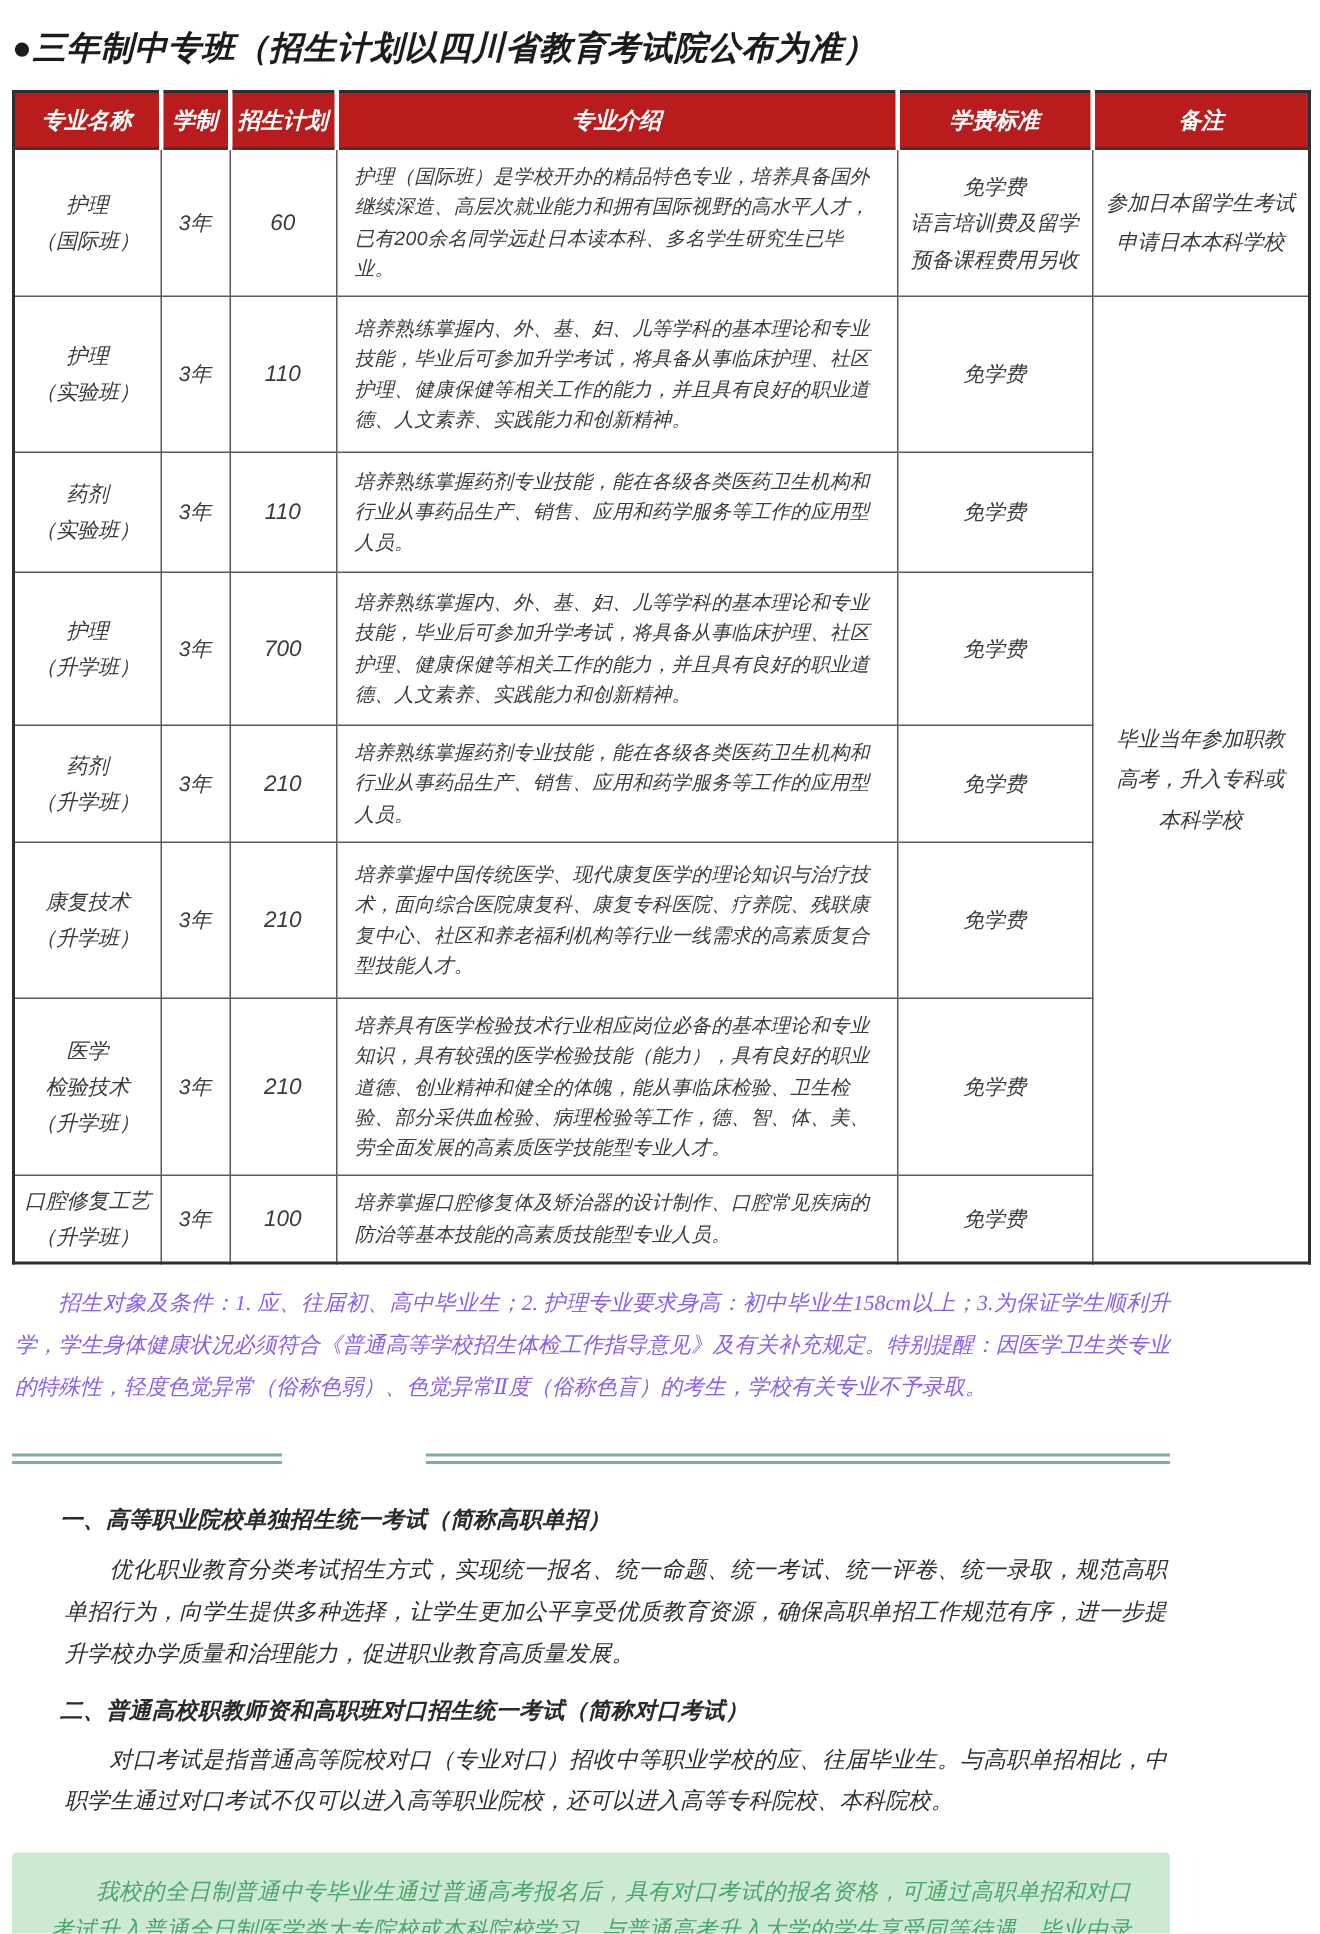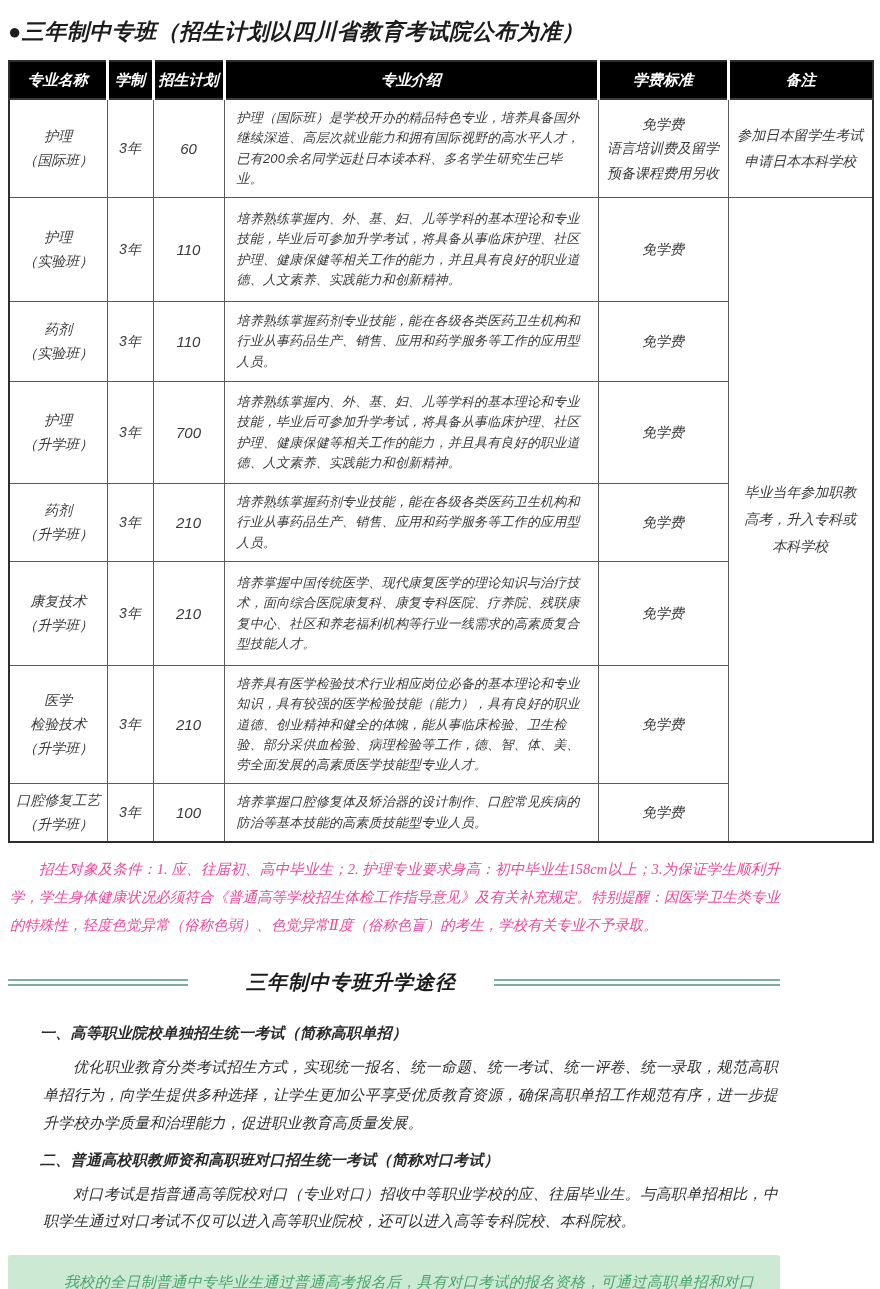--- a/index.html
+++ b/index.html
@@ -18,21 +18,21 @@
     letter-spacing: 0.5px;
   }
 
   
   table.enroll {
     width: 864px; margin: 0 8px;
     border-collapse: collapse; table-layout: fixed;
     border: 2px solid #2e2e2e;
   }
   table.enroll th {
-    background: #000000; color: #ffffff;
+    background: #b91c1c; color: #ffffff;
     font-size: 15px; font-weight: bold;
     height: 38px; text-align: center; vertical-align: middle;
     border-bottom: 2px solid #3a3a3a;
   }
   table.enroll th + th { border-left: 3px solid #ffffff; margin-left: 40px; }
   table.enroll td {
     border: 1px solid #5a5a5a;
     vertical-align: middle;
     color: #3a3a3a;
   }
@@ -56,21 +56,21 @@
   tr.r3 { height: 102px; }
   tr.r4 { height: 78px; }
   tr.r5 { height: 104px; }
   tr.r6 { height: 118px; }
   tr.r7 { height: 56px; }
 
   
   .note {
     margin: 13px 8px 0 10px;
     font-family: "Liberation Serif", "DejaVu Serif", serif;
-    font-size: 14.5px; line-height: 1.92; color: #ec4899;
+    font-size: 14.5px; line-height: 1.92; color: #8b5cf6;
     text-indent: 2em; text-align: justify;
   }
 
   
   .divider-row {
     margin: 30px 8px 0 8px;
     display: flex; align-items: center;
   }
   .dline {
     height: 7px;
@@ -204,21 +204,20 @@
         <td class="intro">培养掌握口腔修复体及矫治器的设计制作、口腔常见疾病的防治等基本技能的高素质技能型专业人员。</td>
         <td class="center tuition">免学费</td>
       </tr>
     </tbody>
   </table>
 
   <p class="note">招生对象及条件：1. 应、往届初、高中毕业生；2. 护理专业要求身高：初中毕业生158cm以上；3.为保证学生顺利升学，学生身体健康状况必须符合《普通高等学校招生体检工作指导意见》及有关补充规定。特别提醒：因医学卫生类专业的特殊性，轻度色觉异常（俗称色弱）、色觉异常Ⅱ度（俗称色盲）的考生，学校有关专业不予录取。</p>
 
   <div class="divider-row">
     <span class="dline left"></span>
-    <span class="section-title">三年制中专班升学途径</span>
     <span class="dline right"></span>
   </div>
 
   <div class="pathways">
     <p class="path-heading">一、高等职业院校单独招生统一考试（简称高职单招）</p>
     <p class="path-body">优化职业教育分类考试招生方式，实现统一报名、统一命题、统一考试、统一评卷、统一录取，规范高职单招行为，向学生提供多种选择，让学生更加公平享受优质教育资源，确保高职单招工作规范有序，进一步提升学校办学质量和治理能力，促进职业教育高质量发展。</p>
     <p class="path-heading">二、普通高校职教师资和高职班对口招生统一考试（简称对口考试）</p>
     <p class="path-body">对口考试是指普通高等院校对口（专业对口）招收中等职业学校的应、往届毕业生。与高职单招相比，中职学生通过对口考试不仅可以进入高等职业院校，还可以进入高等专科院校、本科院校。</p>
   </div>
 

